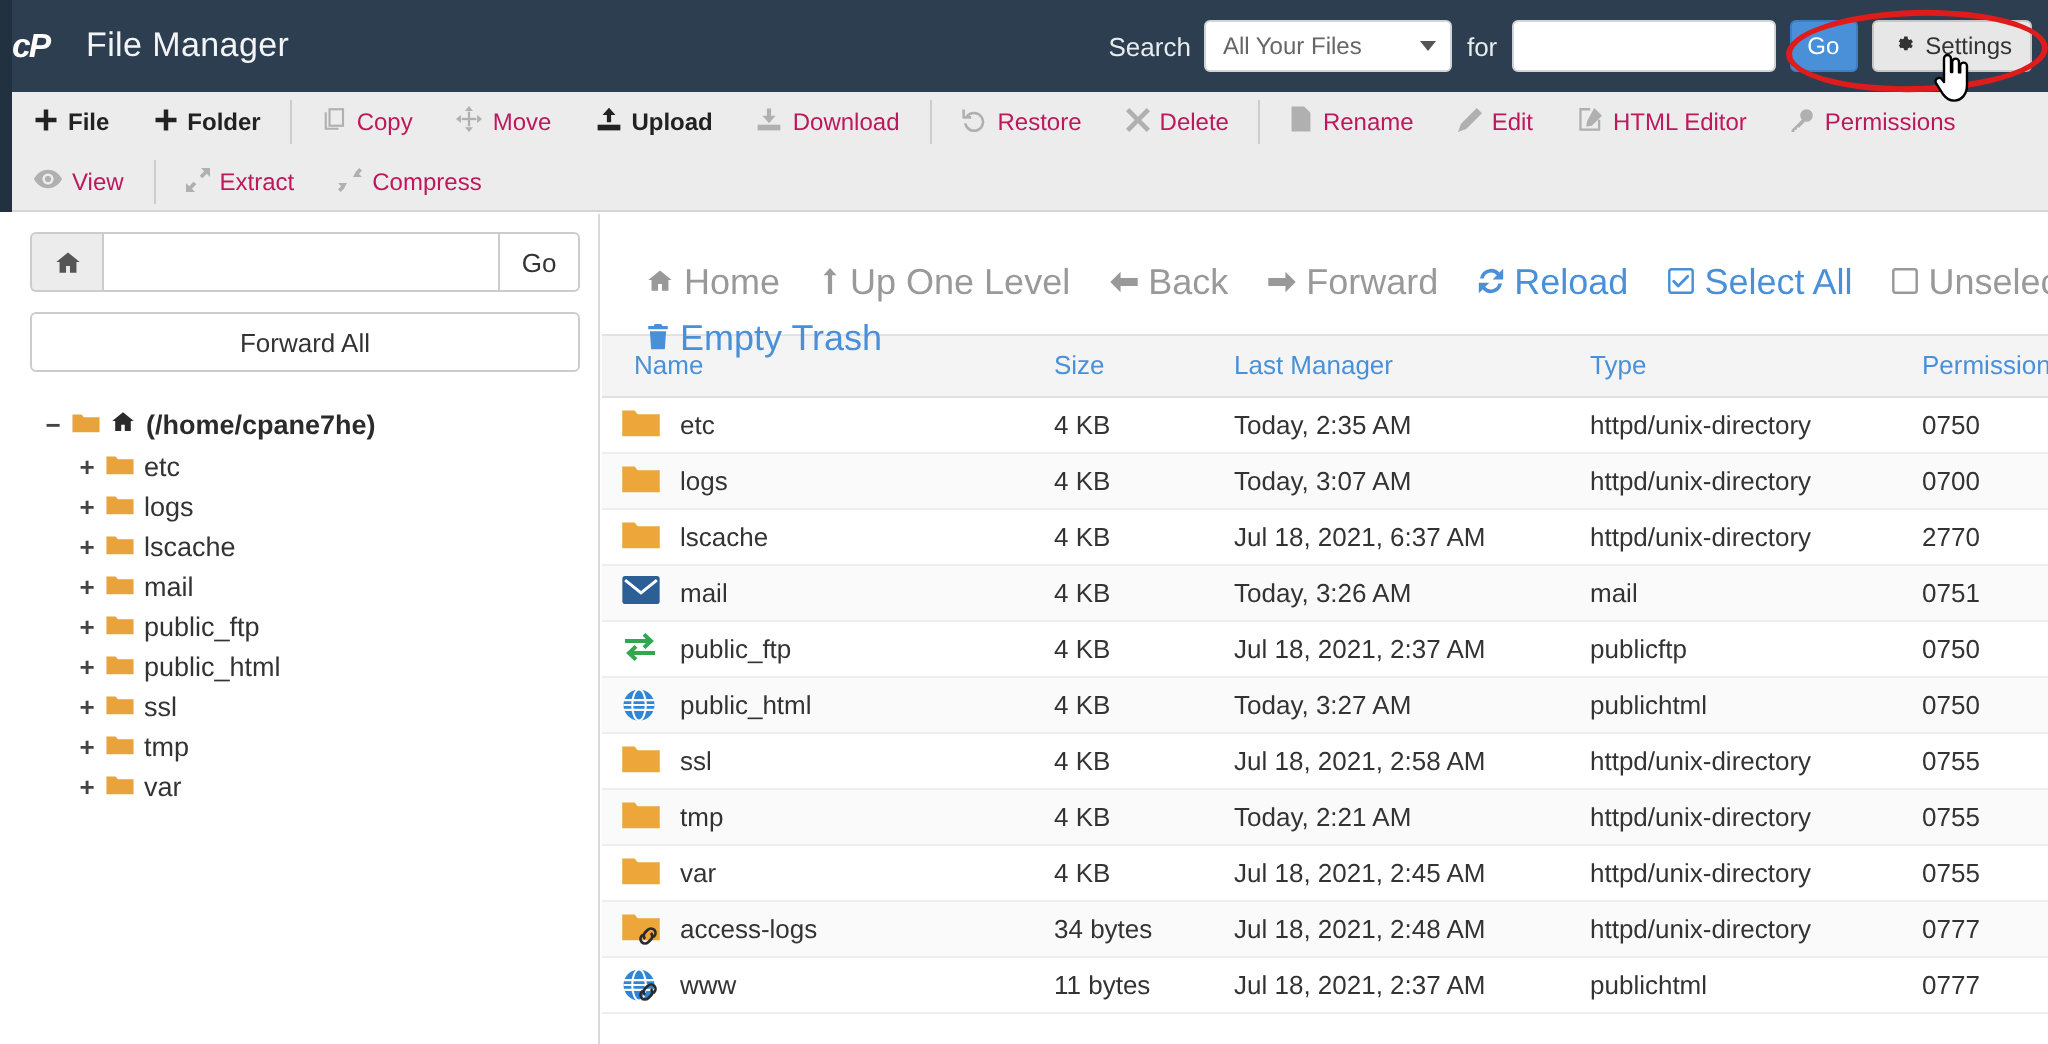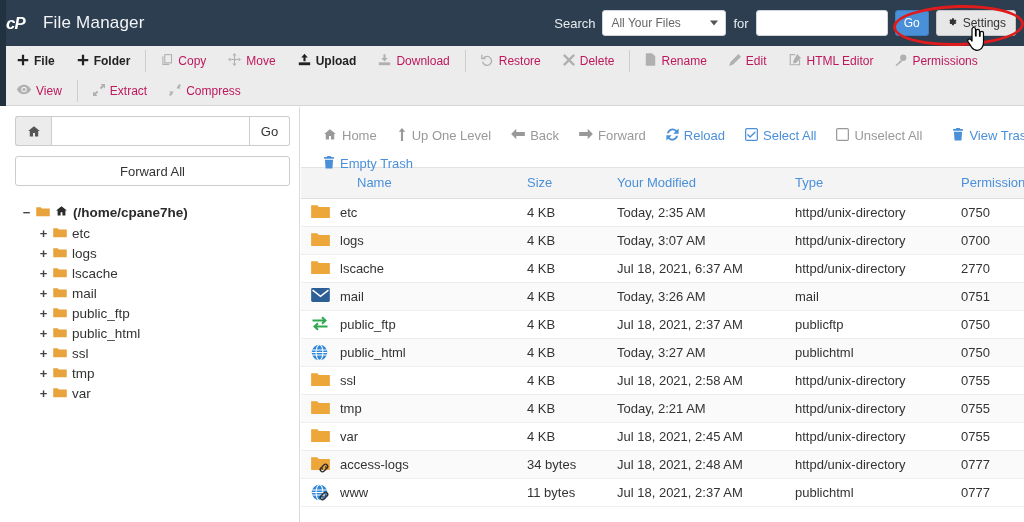--- a/index.html
+++ b/index.html
@@ -113,22 +113,22 @@
   }
   .tw { color: #444; font-size: 13px; width: 9px; text-align: center; font-weight: bold; }
   .folder-ic { color: #e8a33d; font-size: 13px; }
   .home-ic { color: #2b2b2b; font-size: 13px; }
 
   
   .main { position: absolute; left: 301px; top: 107px; right: 0; bottom: 0; background: #fff; }
   .navbar { padding: 4px 0 0 0; border-bottom: 1px solid #e2e2e2; }
   .nav-row { display: flex; align-items: center; height: 28px; padding-left: 12px; }
   .nav-item {
-    display: flex; gap: 5px; padding: 0 10px; height: 26px;
-    font-size: 13px; white-space: nowrap; margin-top: 32px;
+    display: flex; align-items: center; gap: 5px; padding: 0 10px; height: 26px;
+    font-size: 18px; white-space: nowrap; margin-top: 32px;
   }
   .nav-item.enabled { color: #4a90d9; cursor: pointer; }
   .nav-item.disabled { color: #999; }
   .nav-sep { width: 1px; height: 20px; background: #dadada; margin: 0 5px; }
 
   
   table.files { width: 100%; border-collapse: collapse; table-layout: fixed; }
   table.files thead th {
     background: #f4f4f4; color: #4a90d9; font-size: 13px; font-weight: normal;
     text-align: left; height: 30px; padding: 0; border-bottom: 1px solid #e0e0e0;
@@ -137,21 +137,21 @@
   table.files td {
     height: 28px; font-size: 13px; color: #333; padding: 0;
     border-bottom: 1px solid #eeeeee; vertical-align: middle;
   }
   table.files tbody tr:nth-child(even) { background: #fafafa; }
   .col-name  { width: 218px; }
   .col-size  { width: 90px; }
   .col-mod   { width: 178px; }
   .col-type  { width: 166px; }
   .col-perm  { width: 71px; }
-  th .pad-name, td .pad-name { padding-left: 56px; }
+  th .pad-name, td .pad-name { padding-left: 16px; }
   th .pad-size, td .pad-size { padding-left: 8px; }
   th .pad-mod,  td .pad-mod  { padding-left: 8px; }
   th .pad-type, td .pad-type { padding-left: 8px; }
   th .pad-perm, td .pad-perm { padding-left: 8px; }
   .name-cell { display: flex; align-items: center; gap: 10px; padding-left: 10px; }
   .ficon { width: 19px; height: 17px; position: relative; flex: 0 0 19px; }
   .ficon svg { display: block; }
   .link-badge { position: absolute; left: 7px; top: 6px; }
 
   
@@ -490,21 +490,21 @@
       </colgroup>
       <thead>
         <tr>
           <th>
               <div class="pad-name">Name</div>
             </th>
           <th>
               <div class="pad-size">Size</div>
             </th>
           <th>
-              <div class="pad-mod">Your Modified</div>
+              <div class="pad-mod">Last Manager</div>
             </th>
           <th>
               <div class="pad-type">Type</div>
             </th>
           <th>
               <div class="pad-perm">Permissions</div>
             </th>
         </tr>
       </thead>
       <tbody id="file-rows">

